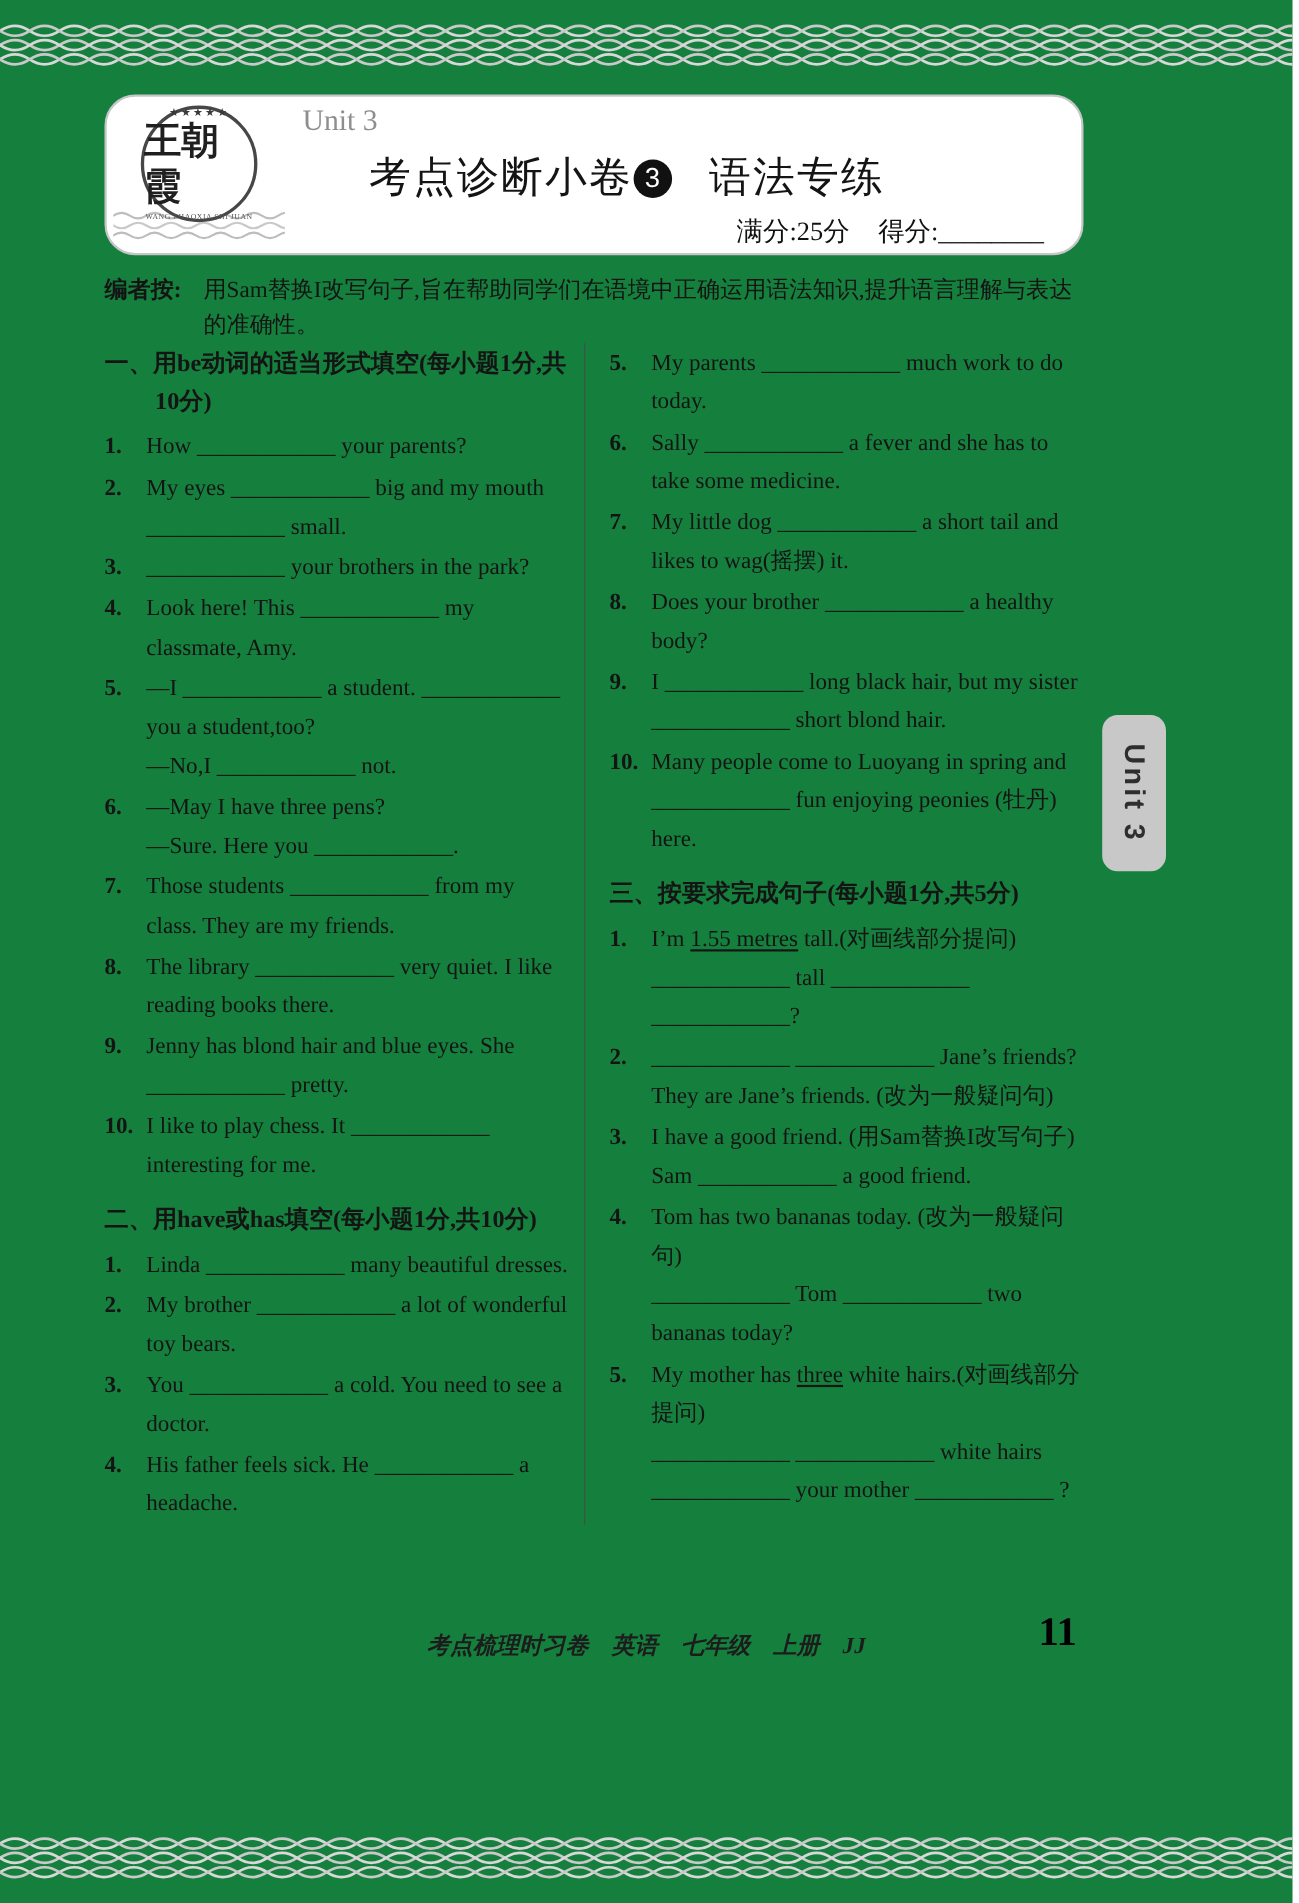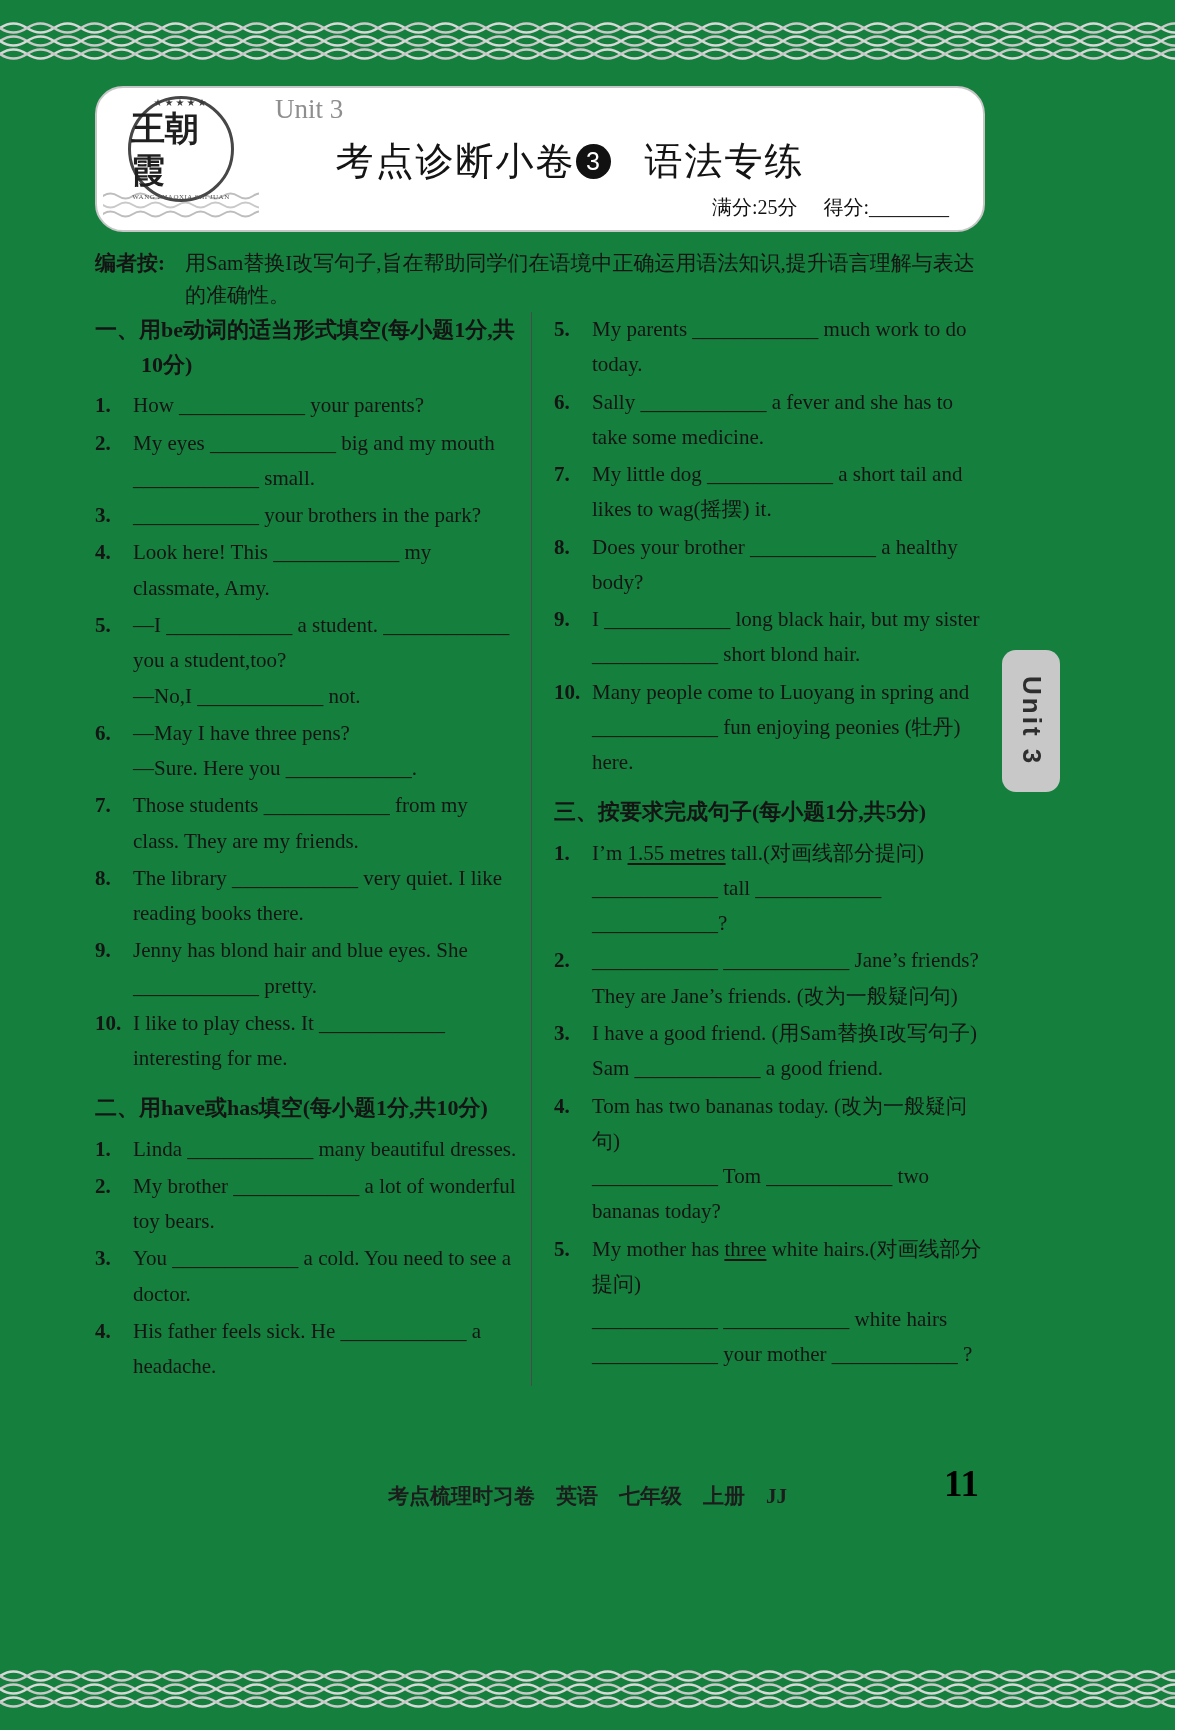--- a/index.html
+++ b/index.html
@@ -22,21 +22,21 @@
                  display:flex; flex-direction:column; align-items:center; justify-content:center; }
   .logo-stars { font-size:10px; color:#3a3a3a; letter-spacing:2px; line-height:1; }
   .logo-name { font-size:34px; font-weight:bold; color:#1f1f1f; line-height:1.25; }
   .logo-sub { font-size:7px; color:#555; letter-spacing:0.5px; white-space:nowrap; }
   .title-row { position:absolute; left:60px; right:0; top:48px; text-align:center;
                font-size:38px; font-weight:normal; letter-spacing:2px; }
   .badge { display:inline-block; width:35px; height:35px; line-height:35px; border-radius:50%;
            background:#111; color:#fff; font-size:25px; text-align:center; vertical-align:4px;
            letter-spacing:0; font-family:"Liberation Sans",sans-serif; }
   .title-gap { display:inline-block; width:34px; }
-  .score-line { position:absolute; right:34px; top:106px; font-size:20px; color:#111; }
+  .score-line { position:absolute; right:34px; top:106px; font-size:24px; color:#111; }
   .score-sep { display:inline-block; width:26px; }
 
   
   .editor-note { position:absolute; left:95px; top:248px; width:894px;
                  font-size:21px; line-height:1.5; }
   .note-label { position:absolute; left:0; top:0; font-weight:bold; }
   .note-body { display:block; padding-left:90px; }
 
   
   .columns { position:absolute; left:95px; top:312px; width:894px; display:flex; align-items:stretch; }
@@ -55,21 +55,21 @@
   u { text-decoration:underline; text-underline-offset:3px; }
 
   
   .side-tab { position:absolute; left:1002px; top:650px; width:58px; height:142px;
               background:#c8c8c8; border-radius:14px; display:flex; align-items:center; justify-content:center; }
   .side-tab span { writing-mode:vertical-rl; font-size:26px; font-weight:bold; color:#2e2e2e;
                    letter-spacing:3px; font-family:"Liberation Sans",sans-serif; }
 
   
   .footer-text { position:absolute; left:0; right:0; top:1482px; text-align:center;
-                 font-size:21px; font-weight:bold; color:#1c1c1c; }
+                 font-size:21px; font-weight:bold; font-style:italic; color:#1c1c1c; }
   .page-number { position:absolute; left:944px; top:1462px; font-size:37px; font-weight:bold; color:#000; }
 </style>
 </head>
 <body>
 
 <div class="page">
 
   <svg class="waveband top" id="wave-top" viewBox="0 0 1181 64" preserveAspectRatio="none">
       <path d="M-54 28 Q-40.5 19 -27 28 T0 28 T27 28 T54 28 T81 28 T108 28 T135 28 T162 28 T189 28 T216 28 T243 28 T270 28 T297 28 T324 28 T351 28 T378 28 T405 28 T432 28 T459 28 T486 28 T513 28 T540 28 T567 28 T594 28 T621 28 T648 28 T675 28 T702 28 T729 28 T756 28 T783 28 T810 28 T837 28 T864 28 T891 28 T918 28 T945 28 T972 28 T999 28 T1026 28 T1053 28 T1080 28 T1107 28 T1134 28 T1161 28 T1188 28 T1215 28" fill="none" stroke="#d8d8d8" stroke-width="2.4"></path>
       <path d="M-27 28 Q-13.5 19 0 28 T27 28 T54 28 T81 28 T108 28 T135 28 T162 28 T189 28 T216 28 T243 28 T270 28 T297 28 T324 28 T351 28 T378 28 T405 28 T432 28 T459 28 T486 28 T513 28 T540 28 T567 28 T594 28 T621 28 T648 28 T675 28 T702 28 T729 28 T756 28 T783 28 T810 28 T837 28 T864 28 T891 28 T918 28 T945 28 T972 28 T999 28 T1026 28 T1053 28 T1080 28 T1107 28 T1134 28 T1161 28 T1188 28 T1215 28" fill="none" stroke="#c9c9c9" stroke-width="2.4"></path>

